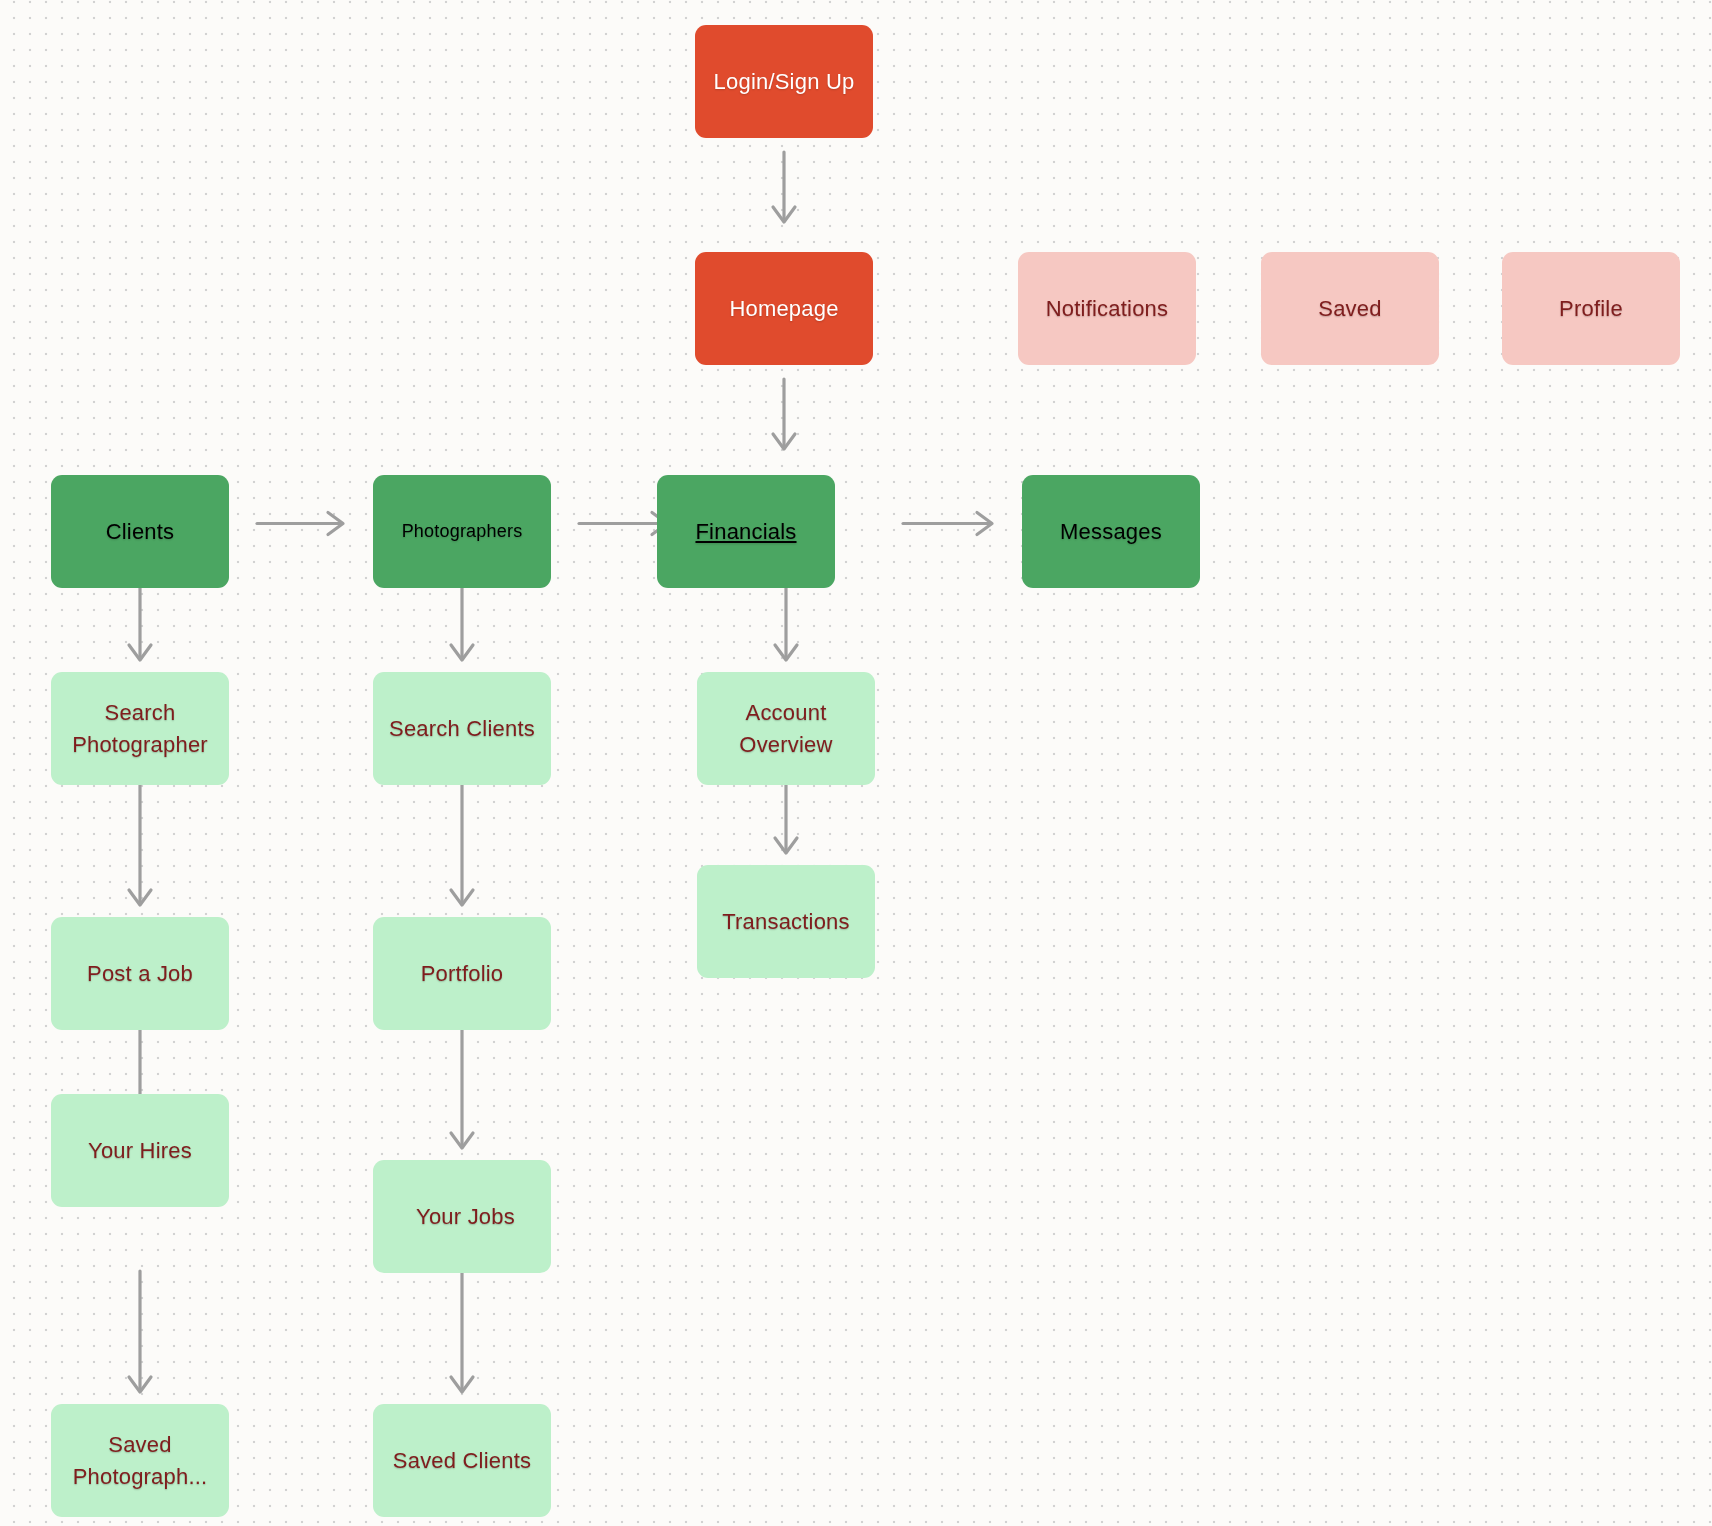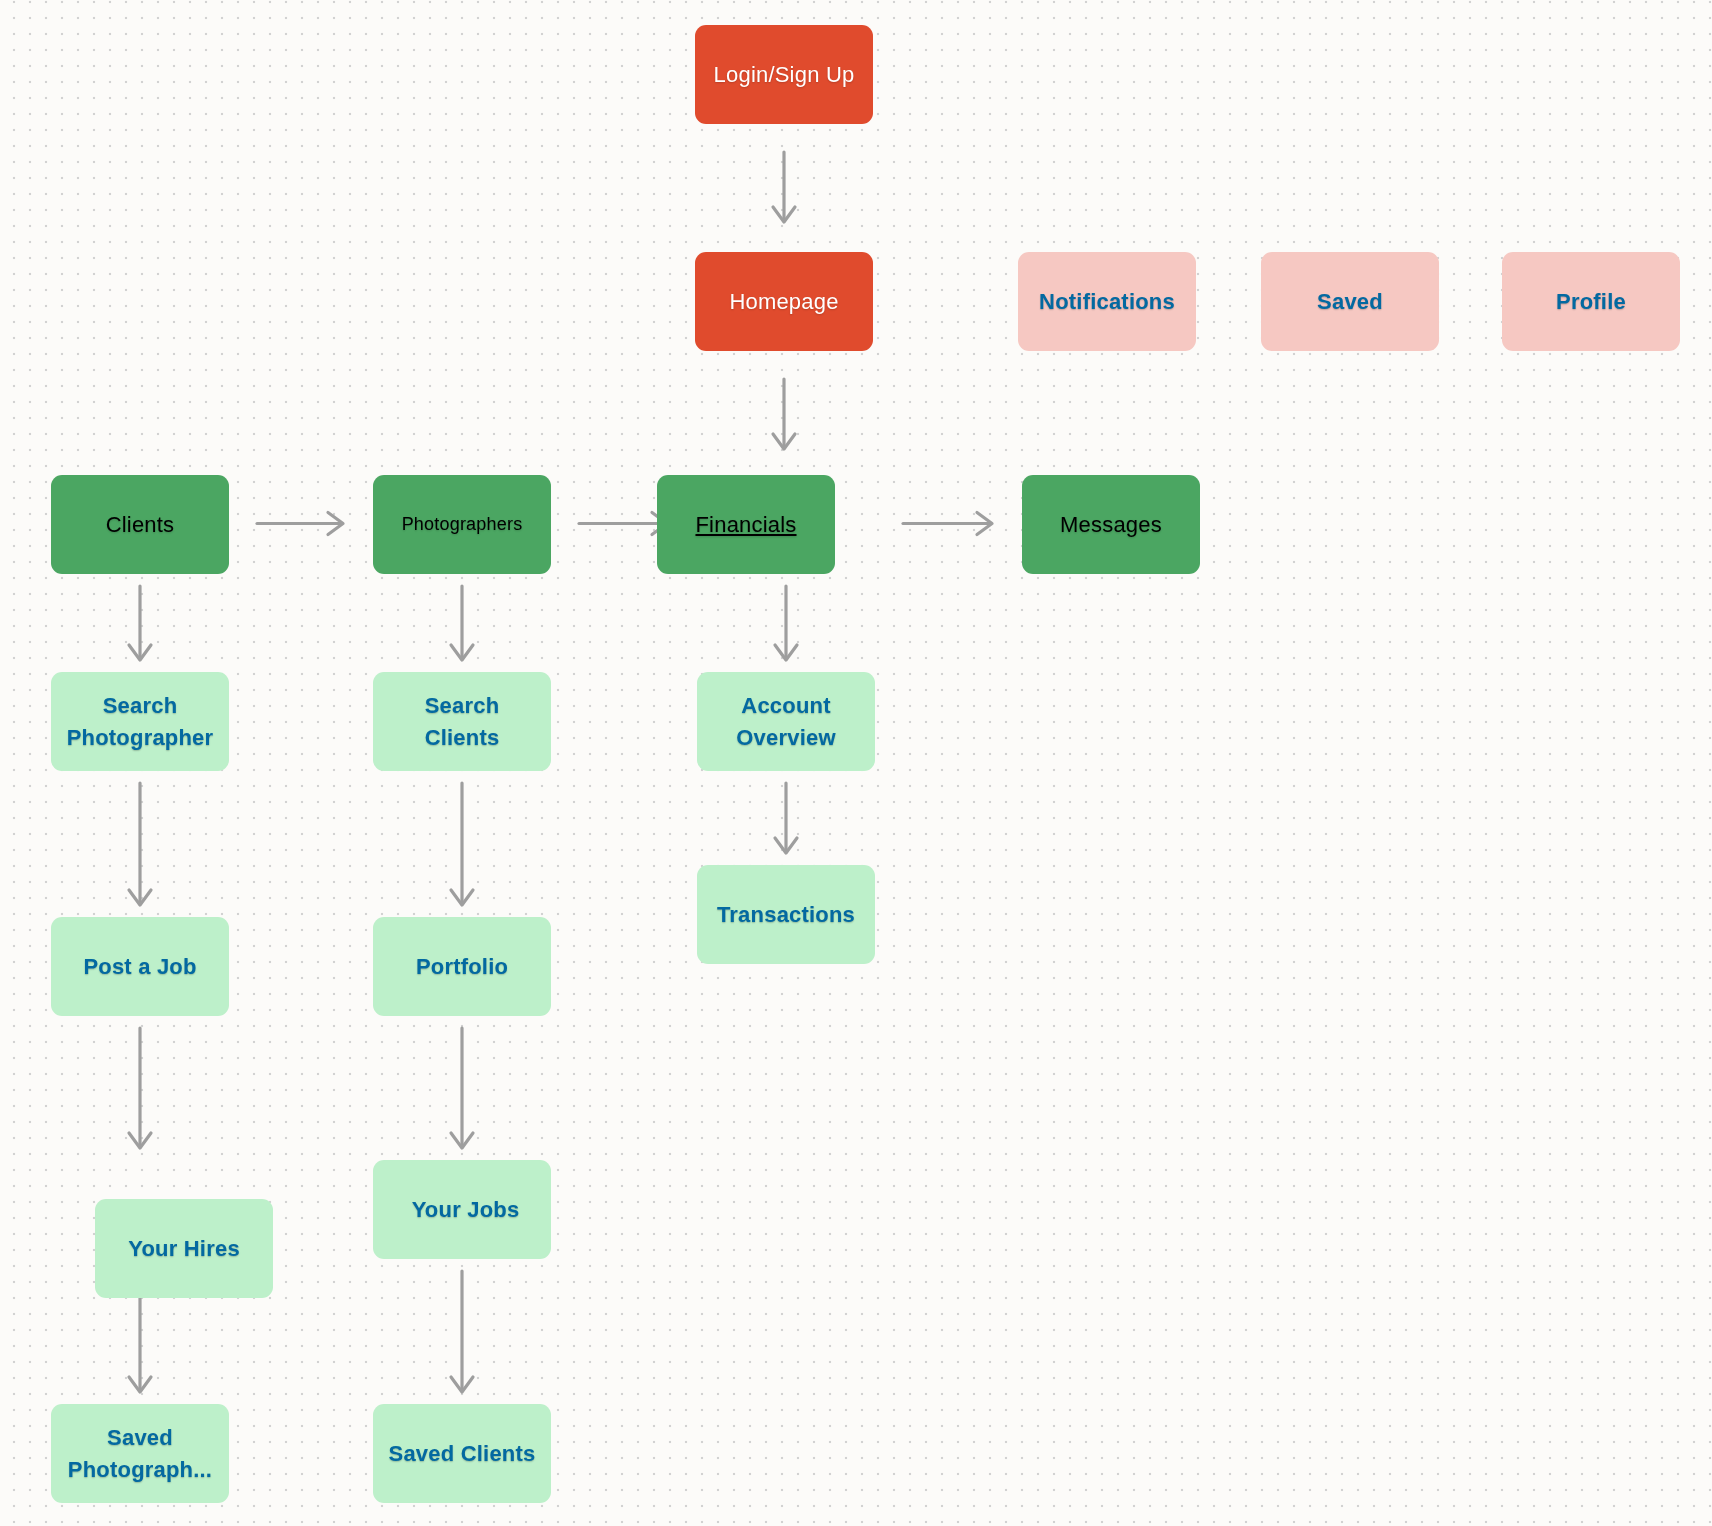--- a/index.html
+++ b/index.html
@@ -19,21 +19,21 @@
   }
   #edge-layer {
     position: absolute;
     left: 0;
     top: 0;
     pointer-events: none;
   }
   .node {
     position: absolute;
     width: 178px;
-    height: 99px;
+    height: 113px;
     border-radius: 11px;
     display: flex;
     align-items: center;
     justify-content: center;
     text-align: center;
     box-sizing: border-box;
     padding: 6px 13px;
   }
   .node .node-label {
     font-size: 22px;
@@ -45,23 +45,22 @@
   }
   .node.v-red {
     color: #ffffff;
     text-shadow: 0 1px 2px rgba(0,0,0,0.18);
   }
   .node.v-green {
     color: #000000;
     text-shadow: 0 1px 2px rgba(0,0,0,0.18);
   }
   .node.v-pink, .node.v-lightgreen {
-    color: #0369a1;
+    color: #7f1d1d;
     text-shadow: 0 1px 1.5px rgba(0,0,0,0.22);
-    font-weight: bold;
   }
 </style>
 </head>
 <body>
 
 <div class="canvas" id="canvas" style="width: 1712px; height: 1526px;">
   <svg id="edge-layer" width="1712" height="1526">
       <line x1="784" y1="152" x2="784" y2="220" stroke="#9e9e9e" stroke-width="3.2" stroke-linecap="round"></line>
       <polyline points="773,207 784,222 795,207" fill="none" stroke="#9e9e9e" stroke-width="3.2" stroke-linecap="round" stroke-linejoin="round"></polyline>
       <line x1="784" y1="379" x2="784" y2="447" stroke="#9e9e9e" stroke-width="3.2" stroke-linecap="round"></line>
@@ -131,21 +130,21 @@
     </div>
     <div class="node v-lightgreen" style="left: 697px; top: 865px; background: rgb(189, 240, 202);">
       <span class="node-label">Transactions</span>
     </div>
     <div class="node v-lightgreen" style="left: 51px; top: 917px; background: rgb(189, 240, 202);">
       <span class="node-label">Post a Job</span>
     </div>
     <div class="node v-lightgreen" style="left: 373px; top: 917px; background: rgb(189, 240, 202);">
       <span class="node-label">Portfolio</span>
     </div>
-    <div class="node v-lightgreen" style="left: 51px; top: 1199px; background: rgb(189, 240, 202); margin-left: 44px;">
+    <div class="node v-lightgreen" style="left: 51px; top: 1094px; background: rgb(189, 240, 202);">
       <span class="node-label">Your Hires</span>
     </div>
     <div class="node v-lightgreen" style="left: 373px; top: 1160px; background: rgb(189, 240, 202); padding-left: 20px;">
       <span class="node-label">Your Jobs</span>
     </div>
     <div class="node v-lightgreen" style="left: 51px; top: 1404px; background: rgb(189, 240, 202); align-items: center;">
       <span class="node-label">Saved Photograph...</span>
     </div>
     <div class="node v-lightgreen" style="left: 373px; top: 1404px; background: rgb(189, 240, 202);">
       <span class="node-label">Saved Clients</span>

